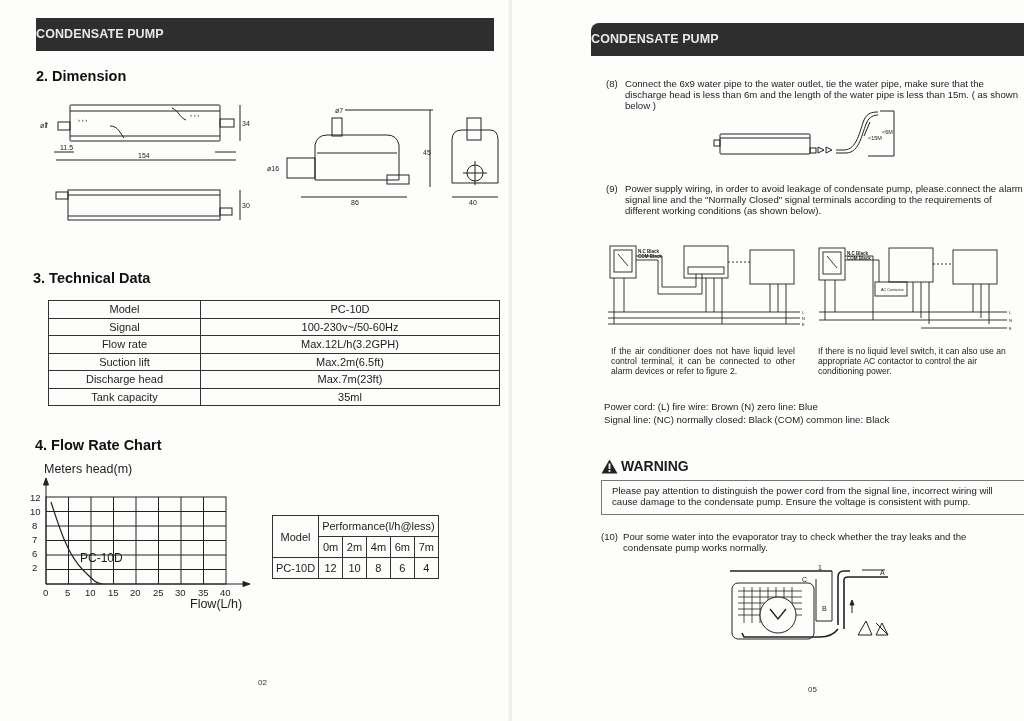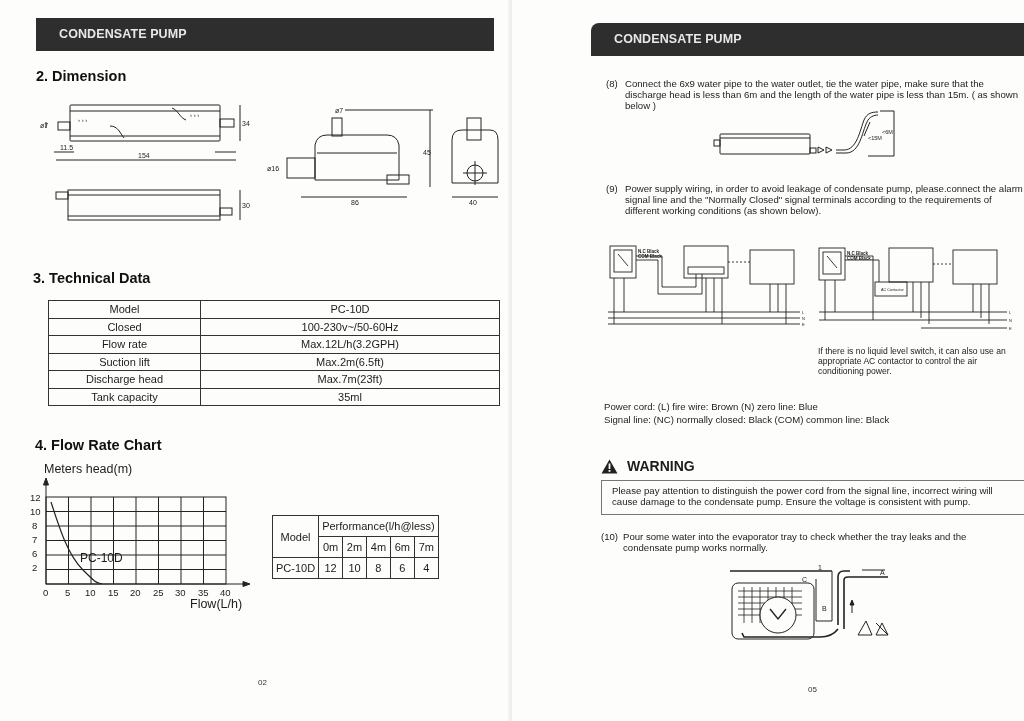--- a/index.html
+++ b/index.html
@@ -7,21 +7,21 @@
   body { position: relative; font-family: "Liberation Sans", sans-serif; color: #1c1c1c; }
 
   .page { position: absolute; top: 0; height: 721px; background: #fdfdfc; }
   .page-left { left: 0; width: 512px; }
   .page-right { left: 512px; width: 512px; }
   .gutter { position: absolute; left: 508px; top: 0; width: 8px; height: 721px;
             background: linear-gradient(to right, #f6f6f4, #ececea, #f6f6f4); }
 
   .header-bar { position: absolute; height: 33px; background: #2e2e2e;
                 color: #e8e8e8; font-weight: bold; font-size: 12.5px;
-                padding-left: 23px; line-height: 33px; letter-spacing: 0.1px; }
+                line-height: 33px; letter-spacing: 0.1px; }
   .page-left .header-bar { left: 36px; top: 18px; width: 458px; }
   .page-right .header-bar { left: 79px; top: 23px; width: 433px; border-top-left-radius: 8px; }
 
   .section-title { position: absolute; font-weight: bold; font-size: 14.5px; color: #111; text-align: right; }
 
   
   .drawing { position: absolute; }
   .drawing svg { display: block; }
   .dim-text { font-family: "Liberation Sans", sans-serif; font-size: 7px; fill: #222; }
 
@@ -42,21 +42,21 @@
 
   .page-num { position: absolute; font-size: 8px; color: #333; }
 
   
   .para { position: absolute; font-size: 9.6px; line-height: 11px; color: #1c1c1c; }
   .para .num { position: absolute; left: 0; }
   .para .body { display: block; padding-left: 19px; text-indent: 0; }
   .caption { position: absolute; font-size: 8.6px; line-height: 10px; color: #222; }
   .info-line { position: absolute; font-size: 9.6px; color: #1c1c1c; white-space: nowrap; }
 
-  .warning-title { position: absolute; left: 601px; top: 458px; font-weight: bold; font-size: 14px; display: flex; align-items: center; gap: 9px; }
+  .warning-title { position: absolute; left: 601px; top: 458px; font-weight: bold; font-size: 14px; display: flex; align-items: center; gap: 3px; }
   .warning-box { position: absolute; left: 601px; top: 480px; width: 424px; height: 35px; border: 1px solid #777;
                  font-size: 9.6px; line-height: 11px; padding: 4px 10px; white-space: nowrap; overflow: hidden; }
 </style>
 </head>
 <body>
 
 <div class="page page-left">
   <div class="header-bar">CONDENSATE PUMP</div>
 
   <div class="section-title" style="left:36px; top:68px;">2. Dimension</div>
@@ -125,21 +125,21 @@
 
   <div class="section-title" style="left:33px; top:270px;">3. Technical Data</div>
 
   <table class="tech-table">
     <tbody>
         <tr>
           <td class="k">Model</td>
           <td>PC-10D</td>
         </tr>
     <tr>
-          <td class="k">Closed</td>
+          <td class="k">Signal</td>
           <td>100-230v~/50-60Hz</td>
         </tr>
     <tr>
           <td class="k">Flow rate</td>
           <td>Max.12L/h(3.2GPH)</td>
         </tr>
     <tr>
           <td class="k">Suction lift</td>
           <td>Max.2m(6.5ft)</td>
         </tr>
@@ -289,20 +289,21 @@
         <line x1="4" y1="76" x2="196" y2="76"></line>
         <line x1="4" y1="82" x2="196" y2="82"></line>
       </g>
       <text x="34" y="11" font-size="4.5" font-weight="bold" fill="#222">N.C Black</text>
       <text x="34" y="16" font-size="4.5" font-weight="bold" fill="#222">COM Black</text>
       <text x="198" y="72" font-size="4" fill="#222">L</text>
       <text x="198" y="78" font-size="4" fill="#222">N</text>
       <text x="198" y="84" font-size="4" fill="#222">E</text>
     </svg>
   </div>
+  <div class="caption" style="left:99px; top:346px; width:184px; text-align:justify;">If the air conditioner does not have liquid level control terminal, it can be connected to other alarm devices or refer to figure 2.</div>
 
   <div class="drawing" style="left:305px; top:242px;">
     <svg width="207" height="95" viewBox="0 0 207 95">
       <g stroke="#222" fill="none" stroke-width="0.9">
         <rect x="2" y="6" width="26" height="32"></rect>
         <rect x="6" y="10" width="18" height="22"></rect>
         <line x1="10" y1="14" x2="20" y2="26"></line>
         <rect x="72" y="6" width="44" height="34"></rect>
         <rect x="58" y="40" width="32" height="14"></rect>
         <rect x="136" y="8" width="44" height="34"></rect>

